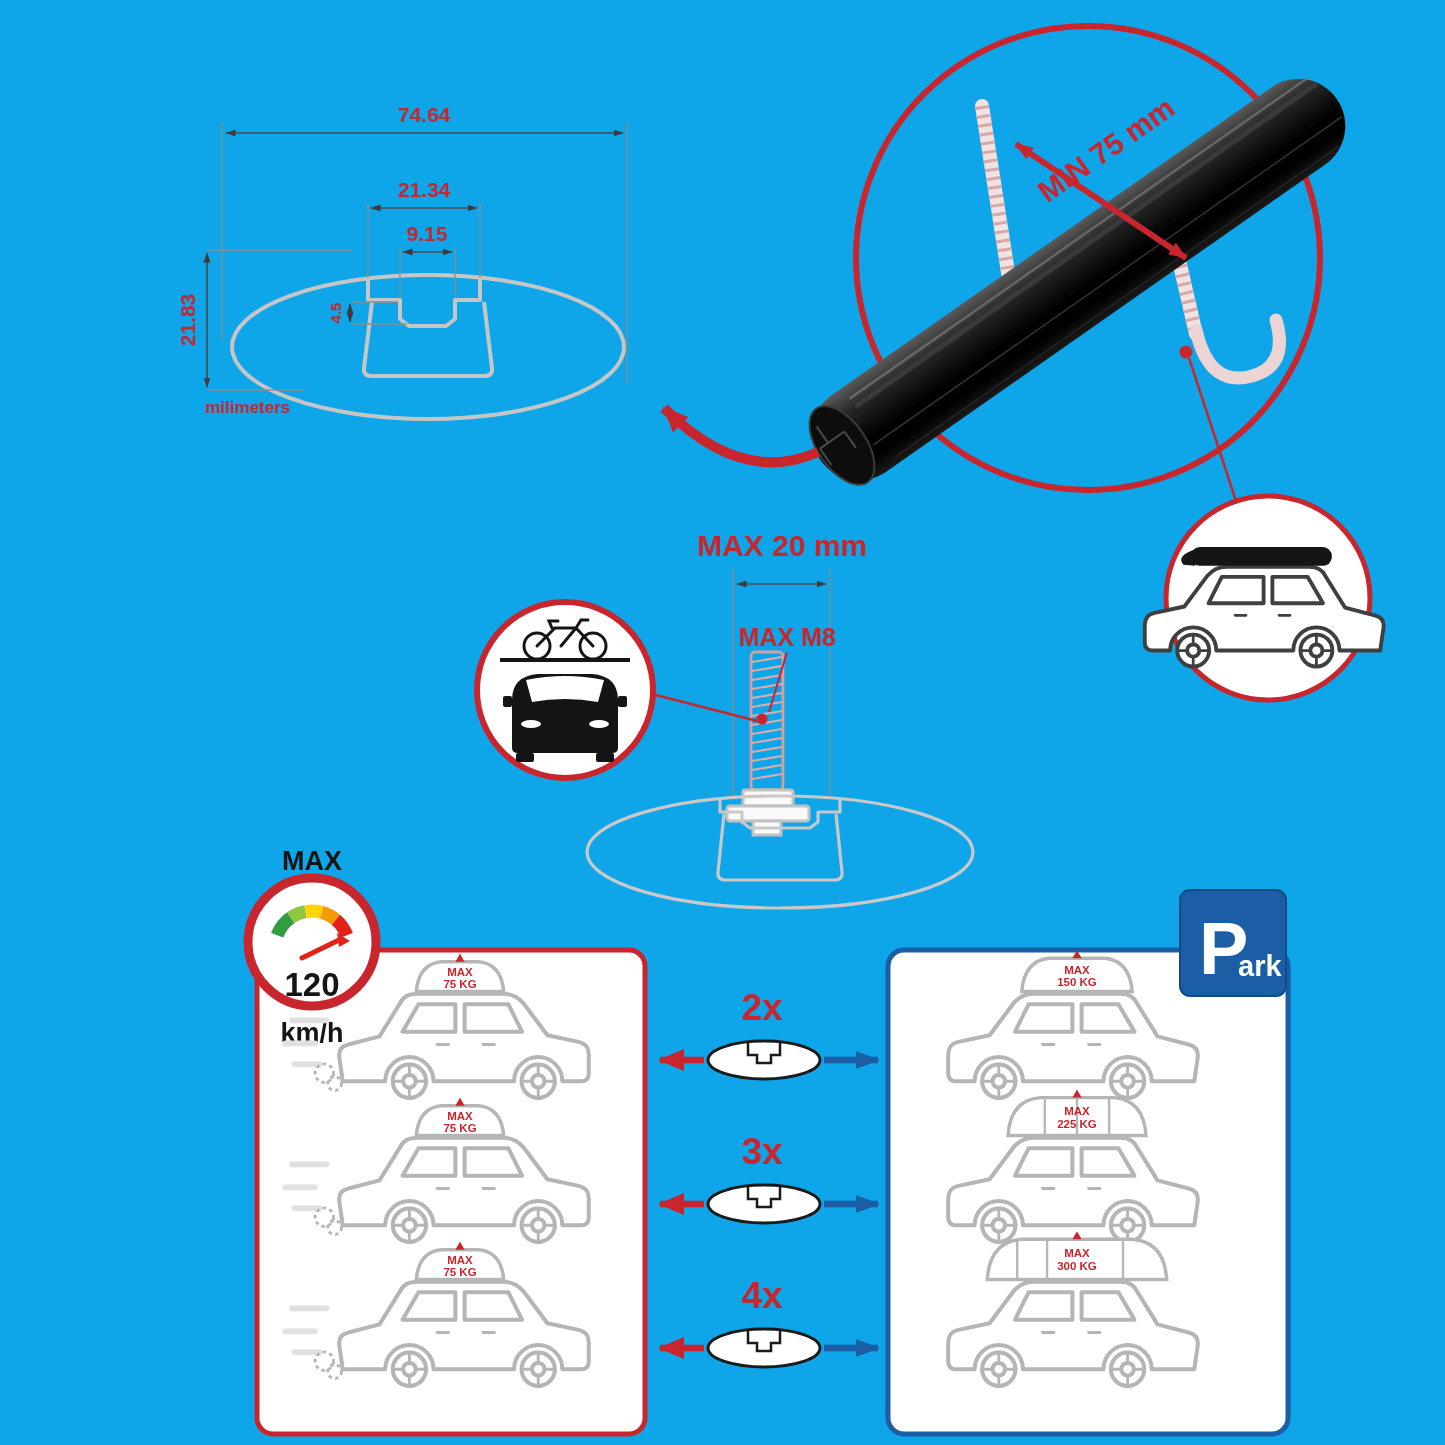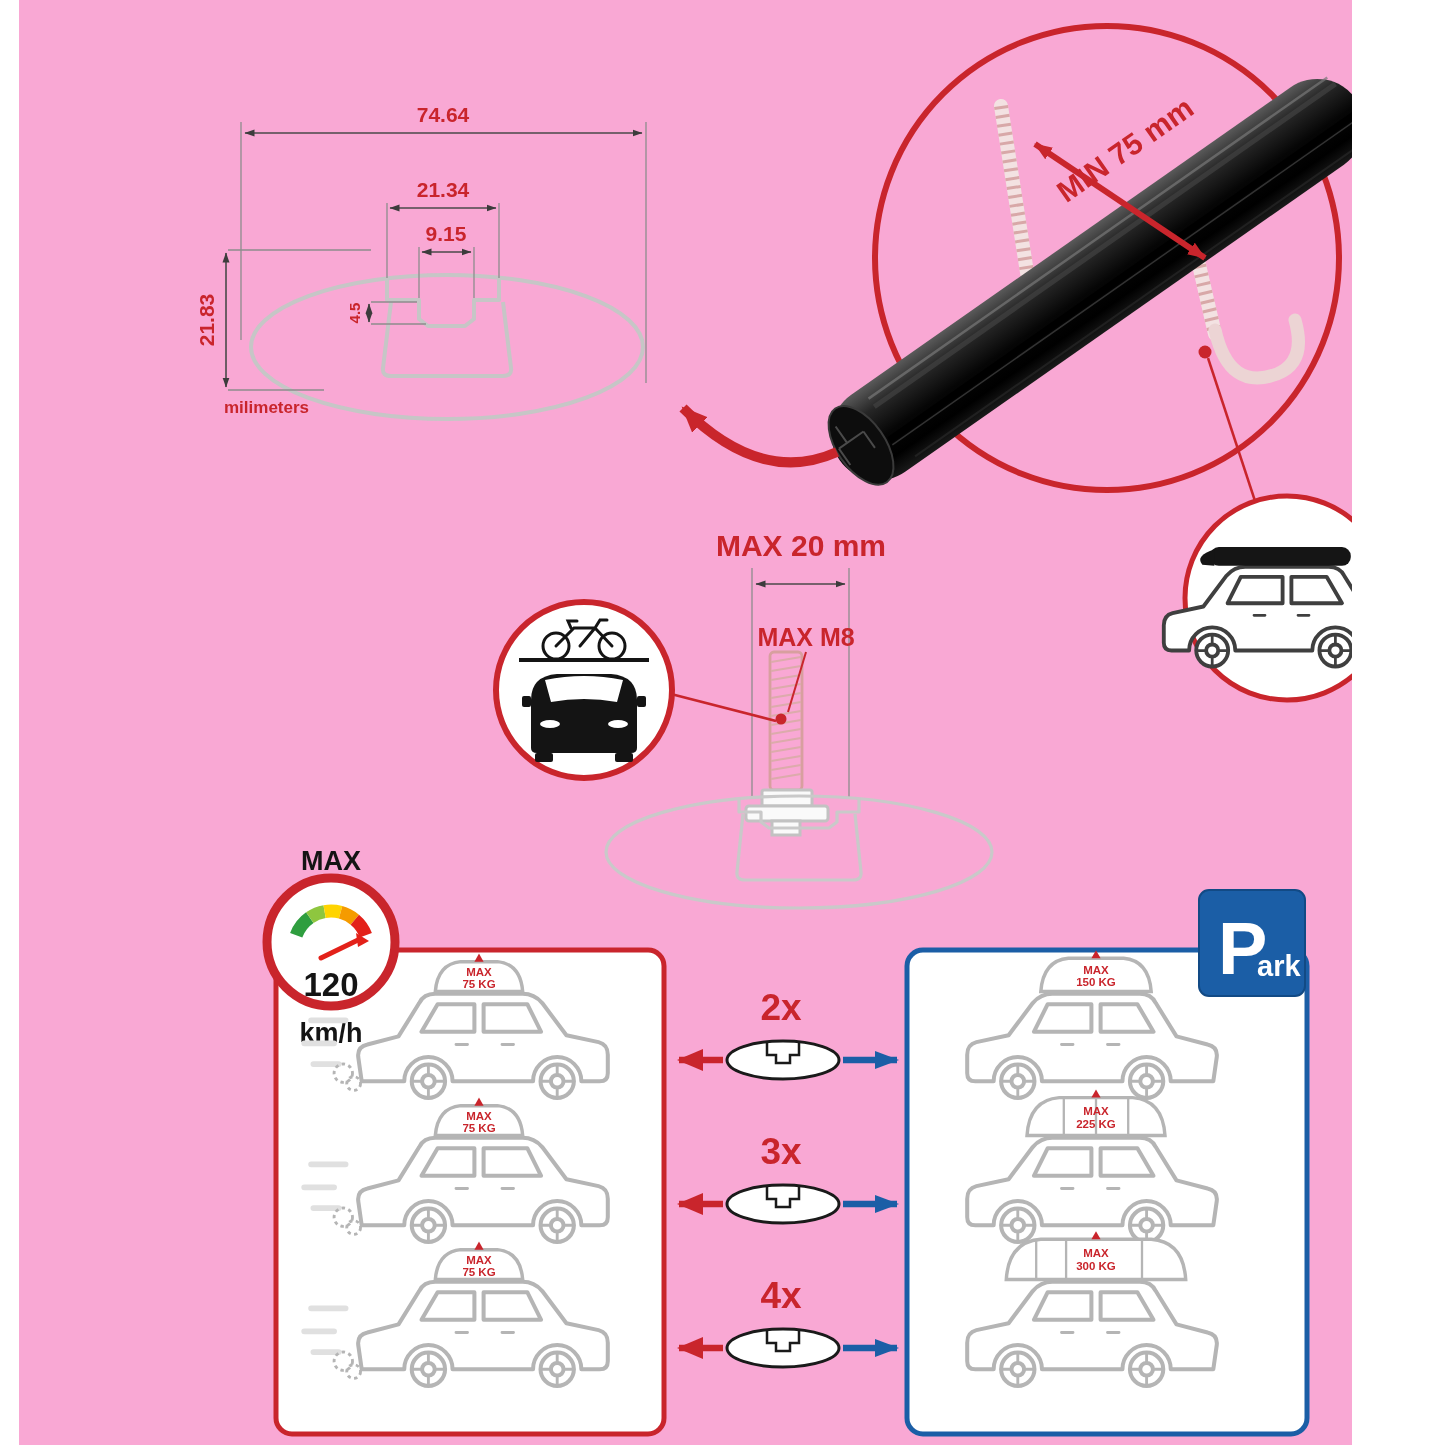--- a/index.html
+++ b/index.html
@@ -1,17 +1,17 @@
 <!DOCTYPE html>
 <html><head>
 <meta charset="utf-8">
 <style>
   html,body{margin:0;padding:0;background:#ffffff;}
   body{width:1445px;height:1445px;font-family:"Liberation Sans",sans-serif;}
-  #stage{position:relative;width:1333px;height:1445px;background:#f9a8d4;overflow:hidden;margin-left:19px;}
+  #stage{position:relative;width:1445px;height:1445px;background:#0ea5e9;overflow:hidden;}
   svg text{font-family:"Liberation Sans",sans-serif;}
   .mid{text-anchor:middle;}
   .dimline{stroke:#4a4a4a;stroke-width:1.6;fill:none;}
   .extline{stroke:#8d8d8d;stroke-width:1.3;fill:none;}
   .dimnum{fill:#c9252c;font-weight:700;font-size:21px;}
   .dimnum-s{fill:#c9252c;font-weight:700;font-size:15px;}
   .redlabel{fill:#c9252c;font-weight:700;}
   .ghostgray{stroke:#c6c6c6;stroke-width:4;fill:none;stroke-linejoin:round;}
   .ghostgray-t{stroke:#c9c9c9;stroke-width:3.2;fill:none;stroke-linejoin:round;}
   .bagtext{fill:#c9252c;font-weight:700;font-size:11.5px;text-anchor:middle;}

